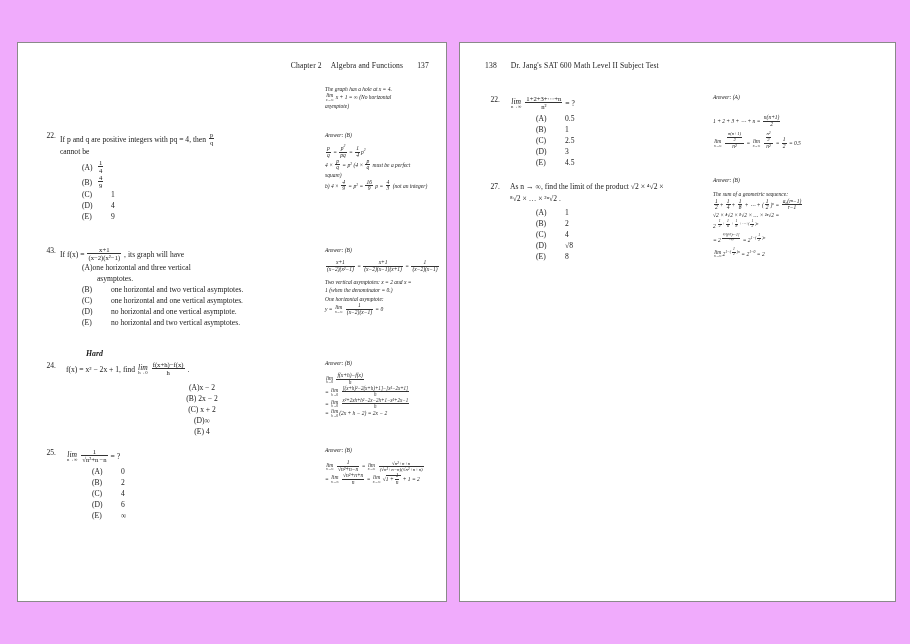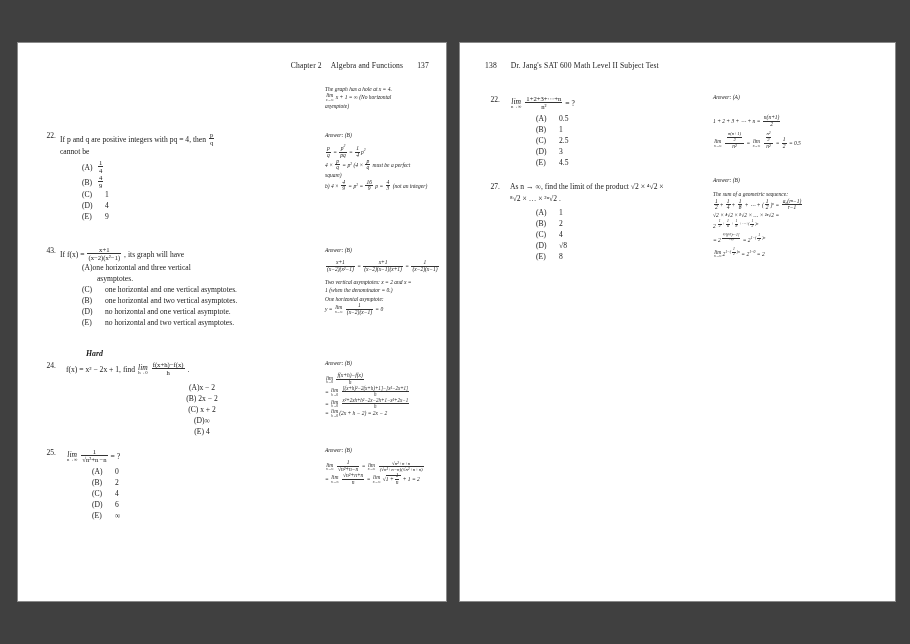--- a/index.html
+++ b/index.html
@@ -11,21 +11,21 @@
     overflow: hidden;
   }
   body {
     font-family: "Liberation Serif", serif;
     color: #1a1a1a;
   }
   .spread {
     position: relative;
     width: 910px;
     height: 644px;
-    background: #404040;
+    background: #f0abfc;
   }
   .page {
     position: absolute;
     top: 42px;
     height: 560px;
     background: #ffffff;
     border: 1px solid #8a8a8a;
     box-sizing: border-box;
     overflow: hidden;
   }
@@ -67,21 +67,21 @@
   .qstem { white-space: normal; }
   .qstem2 { margin-top: 1px; }
   .choices { margin-top: 1px; margin-left: 22px; }
   .choice {
     font-size: 7.6px;
     line-height: 1.45;
     white-space: nowrap;
   }
   .choice .lab { display: inline-block; min-width: 13px; }
   .choice .lab-tight { display: inline-block; min-width: 0; }
-  .choice .val { margin-left: 10px; }
+  .choice .val { margin-left: 16px; }
   .choice-wrap { font-size: 7.6px; line-height: 1.45; }
   .choice-cont { margin-left: 15px; }
 
   .section-label {
     position: absolute;
     font-size: 7.8px;
     font-weight: bold;
     font-style: italic;
   }
 
@@ -217,24 +217,24 @@
           <span>If f(x) =</span>
           <span class="frac frac-sm"><span class="num">x+1</span><span class="den">(x−2)(x²−1)</span></span>
           <span>, its graph will have</span>
         </div>
         <div class="choices">
           <div class="choice-wrap">
             <span class="lab">(A)</span><span class="val">one horizontal and three vertical</span>
             <div class="choice-cont">asymptotes.</div>
           </div>
           <div class="choice">
+            <span class="lab">(B)</span><span class="val">one horizontal and two vertical asymptotes.</span>
+          </div>
+          <div class="choice">
             <span class="lab">(C)</span><span class="val">one horizontal and one vertical asymptotes.</span>
-          </div>
-          <div class="choice">
-            <span class="lab">(B)</span><span class="val">one horizontal and two vertical asymptotes.</span>
           </div>
           <div class="choice">
             <span class="lab">(D)</span><span class="val">no horizontal and one vertical asymptote.</span>
           </div>
           <div class="choice">
             <span class="lab">(E)</span><span class="val">no horizontal and two vertical asymptotes.</span>
           </div>
         </div>
       </div>
     </div>

